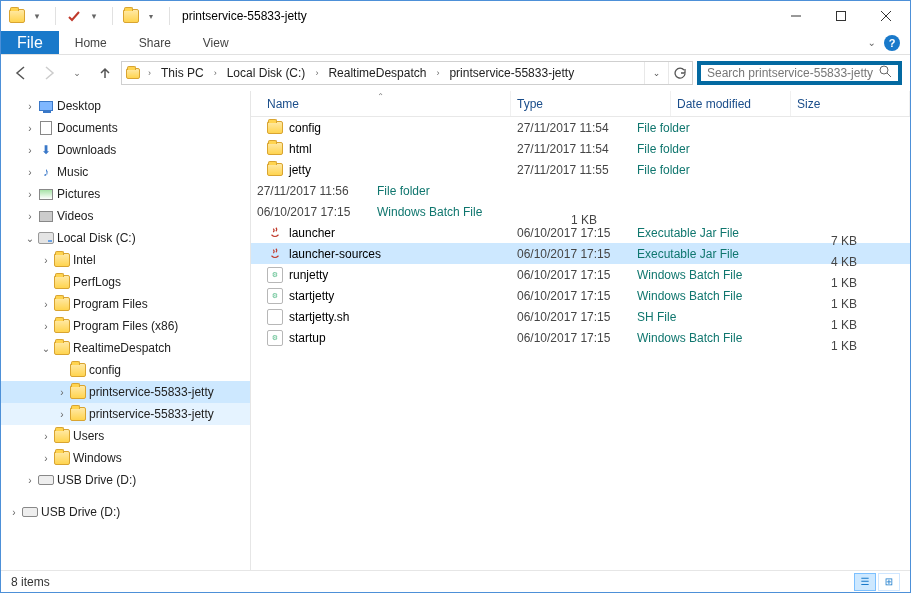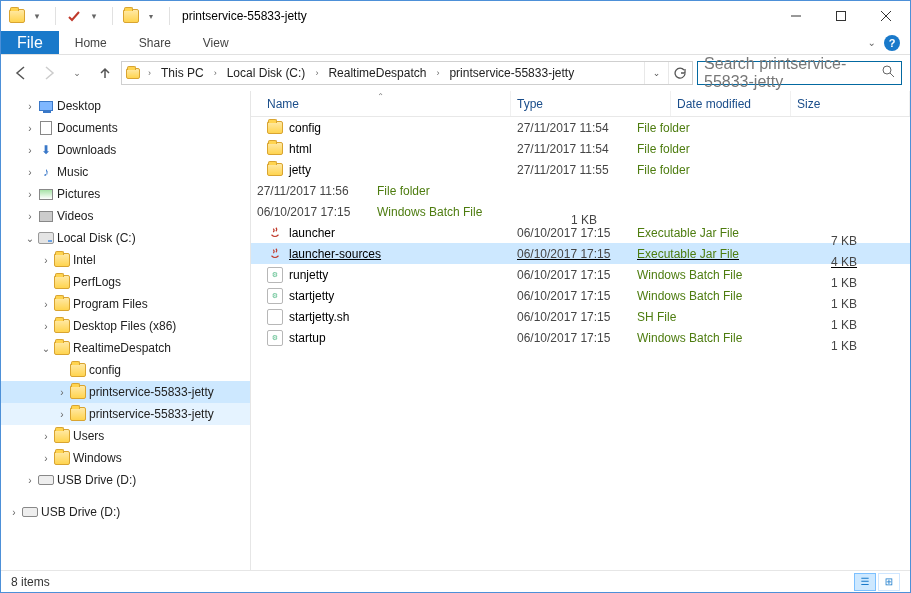--- a/index.html
+++ b/index.html
@@ -20,44 +20,44 @@
 .ribbon-right { margin-left:auto; display:flex; align-items:center; gap:8px; padding-right:10px; }
 .addrbar { display:flex; align-items:center; height:36px; padding:0 8px; gap:4px; }
 .navbtn { width:24px; height:24px; display:flex; align-items:center; justify-content:center; color:#555; }
 .navbtn.disabled { color:#bdbdbd; }
 .breadcrumb-wrap { flex:1; display:flex; align-items:center; height:24px; border:1px solid #cfcfcf; background:#fff; }
 .bc-folder { width:22px; display:flex; align-items:center; justify-content:center; }
 .bc-seg { display:flex; align-items:center; padding:0 6px; height:100%; font-size:12px; color:#222; }
 .bc-chev { color:#666; padding:0 4px; font-size:9px; }
 .bc-end { margin-left:auto; display:flex; }
 .bc-btn { width:24px; height:22px; display:flex; align-items:center; justify-content:center; border-left:1px solid #e8e8e8; color:#555; }
-.searchbox { width:205px; height:24px; border:1px solid #0369a1; display:flex; align-items:center; padding:0 6px; color:#777; font-size:16px; }
+.searchbox { width:205px; height:24px; border:4px solid #0369a1; display:flex; align-items:center; padding:0 6px; color:#777; font-size:12px; }
 .searchbox .mag { margin-left:auto; color:#666; }
 .body { display:flex; height:calc(100% - 30px - 24px - 36px - 22px); }
 .tree { width:250px; border-right:1px solid #e6e6e6; overflow:auto; padding:4px 0; }
 .tree-row { display:flex; align-items:center; height:22px; font-size:12px; color:#222; white-space:nowrap; }
 .tree-row.selected { background:#cde8ff; }
 .tree-row.hover { background:#e5f3ff; }
 .exp { width:14px; text-align:center; color:#666; font-size:10px; display:inline-block; }
 .ind { display:inline-block; }
 .tic { width:18px; display:inline-flex; align-items:center; justify-content:center; margin-right:2px; }
 .files { flex:1; overflow:auto; }
 .cols { display:flex; align-items:center; height:26px; border-bottom:1px solid #e8e8e8; color:#1a4d8a; font-size:12px; }
 .col { padding:0 6px; border-right:1px solid #f0f0f0; height:100%; display:flex; align-items:center; position:relative; }
 .col.name { flex:0 0 260px; padding-left:16px; }
 .col.date { flex:0 0 120px; }
 .col.type { flex:0 0 160px; }
 .col.size { flex:1; justify-content:flex-start; }
 .sort-ind { position:absolute; left:50%; top:1px; transform:translateX(-50%); color:#777; font-size:8px;}
 .frow { display:flex; align-items:center; height:21px; font-size:12px; }
-.frow.selected { background:#cde8ff;text-decoration:underline; }
+.frow.selected { background:#cde8ff; }
 .fc { padding:0 6px; }
 .fc.name { flex:0 0 260px; display:flex; align-items:center; gap:6px; padding-left:16px; }
 .fc.date { flex:0 0 120px; color:#454545; }
-.fc.type { flex:0 0 160px; color:#4d7c0f; }
+.fc.type { flex:0 0 160px; color:#0f766e; }
 .fc.size { flex:1; color:#454545; padding-left:40px;margin-top:17px; }
 .ico { width:16px; height:16px; display:inline-flex; align-items:center; justify-content:center;}
 .ico.folder .fld-icon { width:16px; height:13px; }
 .ico.bat { background:#fff; border:1px solid #b7b7b7; border-radius:2px; font-size:7px; color:#5b8; text-align:center; line-height:14px; }
 .ico.jar { }
 .ico.file { background:#fff; border:1px solid #b7b7b7; border-radius:2px; }
 .status { height:22px; border-top:1px solid #e6e6e6; display:flex; align-items:center; padding:0 10px; font-size:12px; color:#333; }
 .status .viewbtns { margin-left:auto; display:flex; gap:2px;}
 .vbtn { width:22px; height:18px; border:1px solid #cfe6ff; display:flex; align-items:center; justify-content:center; font-size:10px; color:#1979ca; }
 .vbtn.active { background:#cde8ff; border-color:#7cc0ff; }
@@ -254,21 +254,21 @@
           <span class="fld-icon"></span>
         </span>
         <span>Program Files</span>
       </div>
       <div class="tree-row">
         <span class="ind" style="width:38px"></span>
         <span class="exp">›</span>
         <span class="tic">
           <span class="fld-icon"></span>
         </span>
-        <span>Desktop Files (x86)</span>
+        <span>Program Files (x86)</span>
       </div>
       <div class="tree-row">
         <span class="ind" style="width:38px"></span>
         <span class="exp">⌄</span>
         <span class="tic">
           <span class="fld-icon"></span>
         </span>
         <span>RealtimeDespatch</span>
       </div>
       <div class="tree-row">

